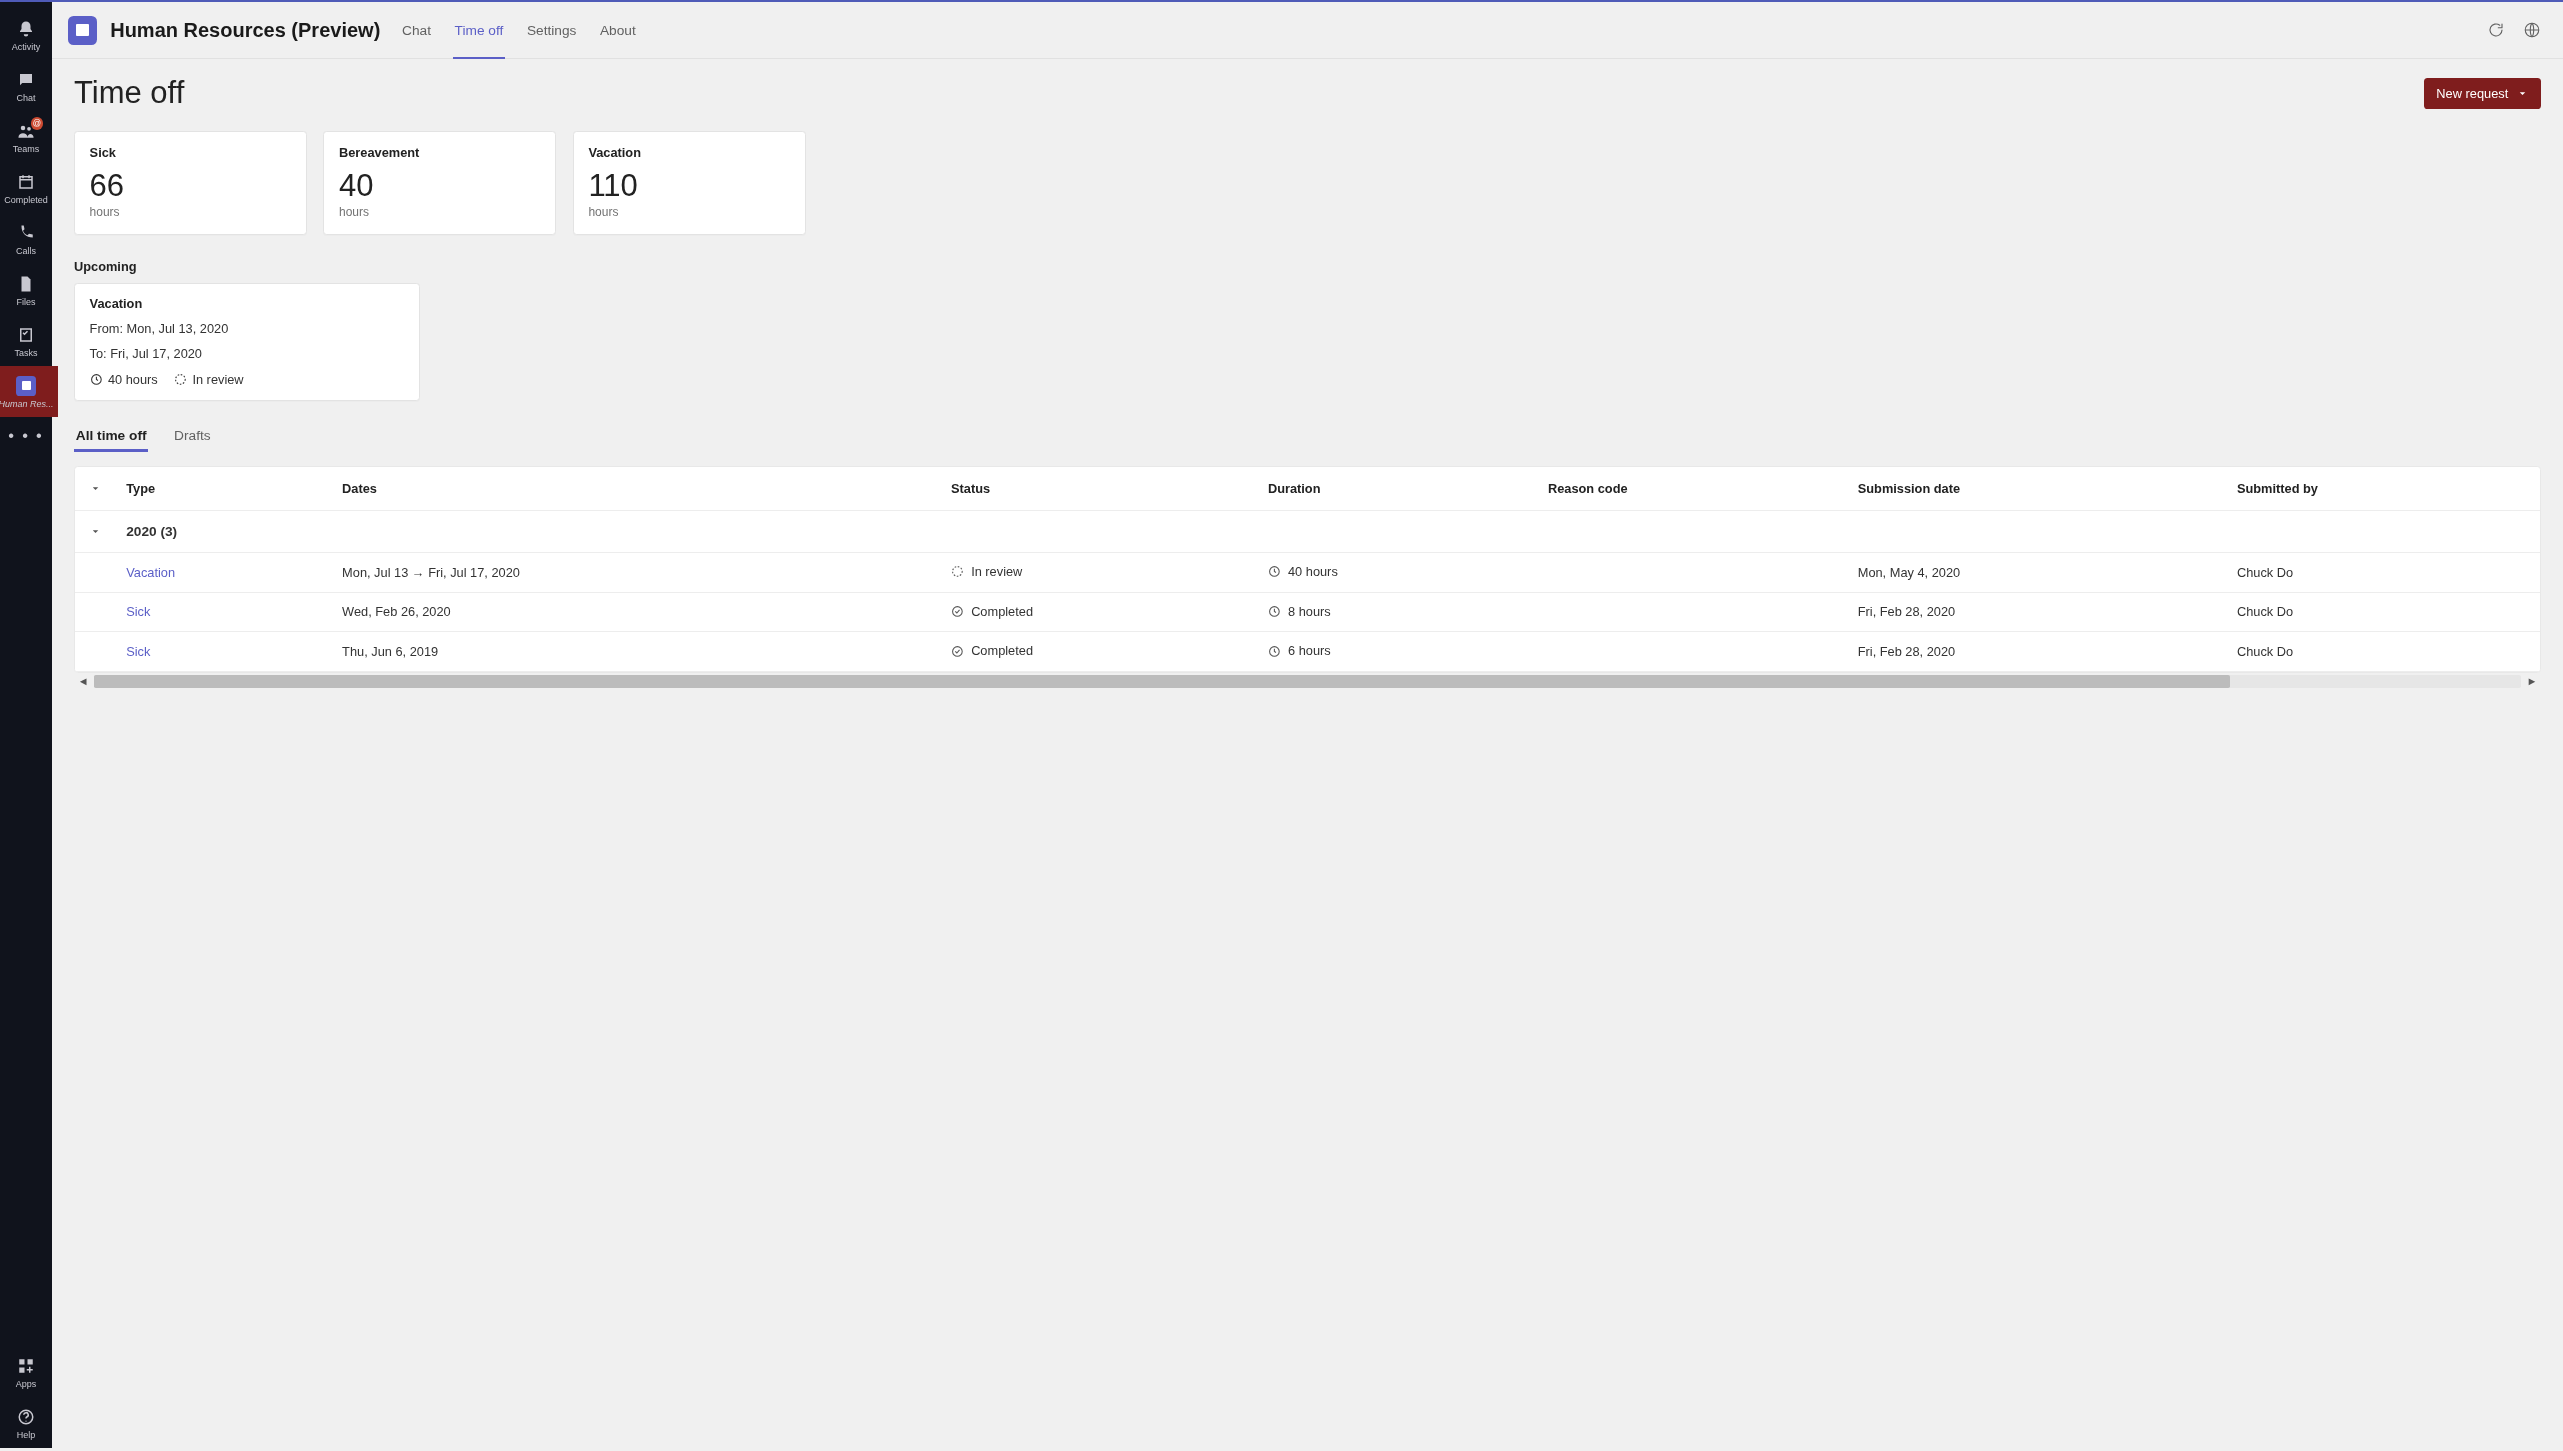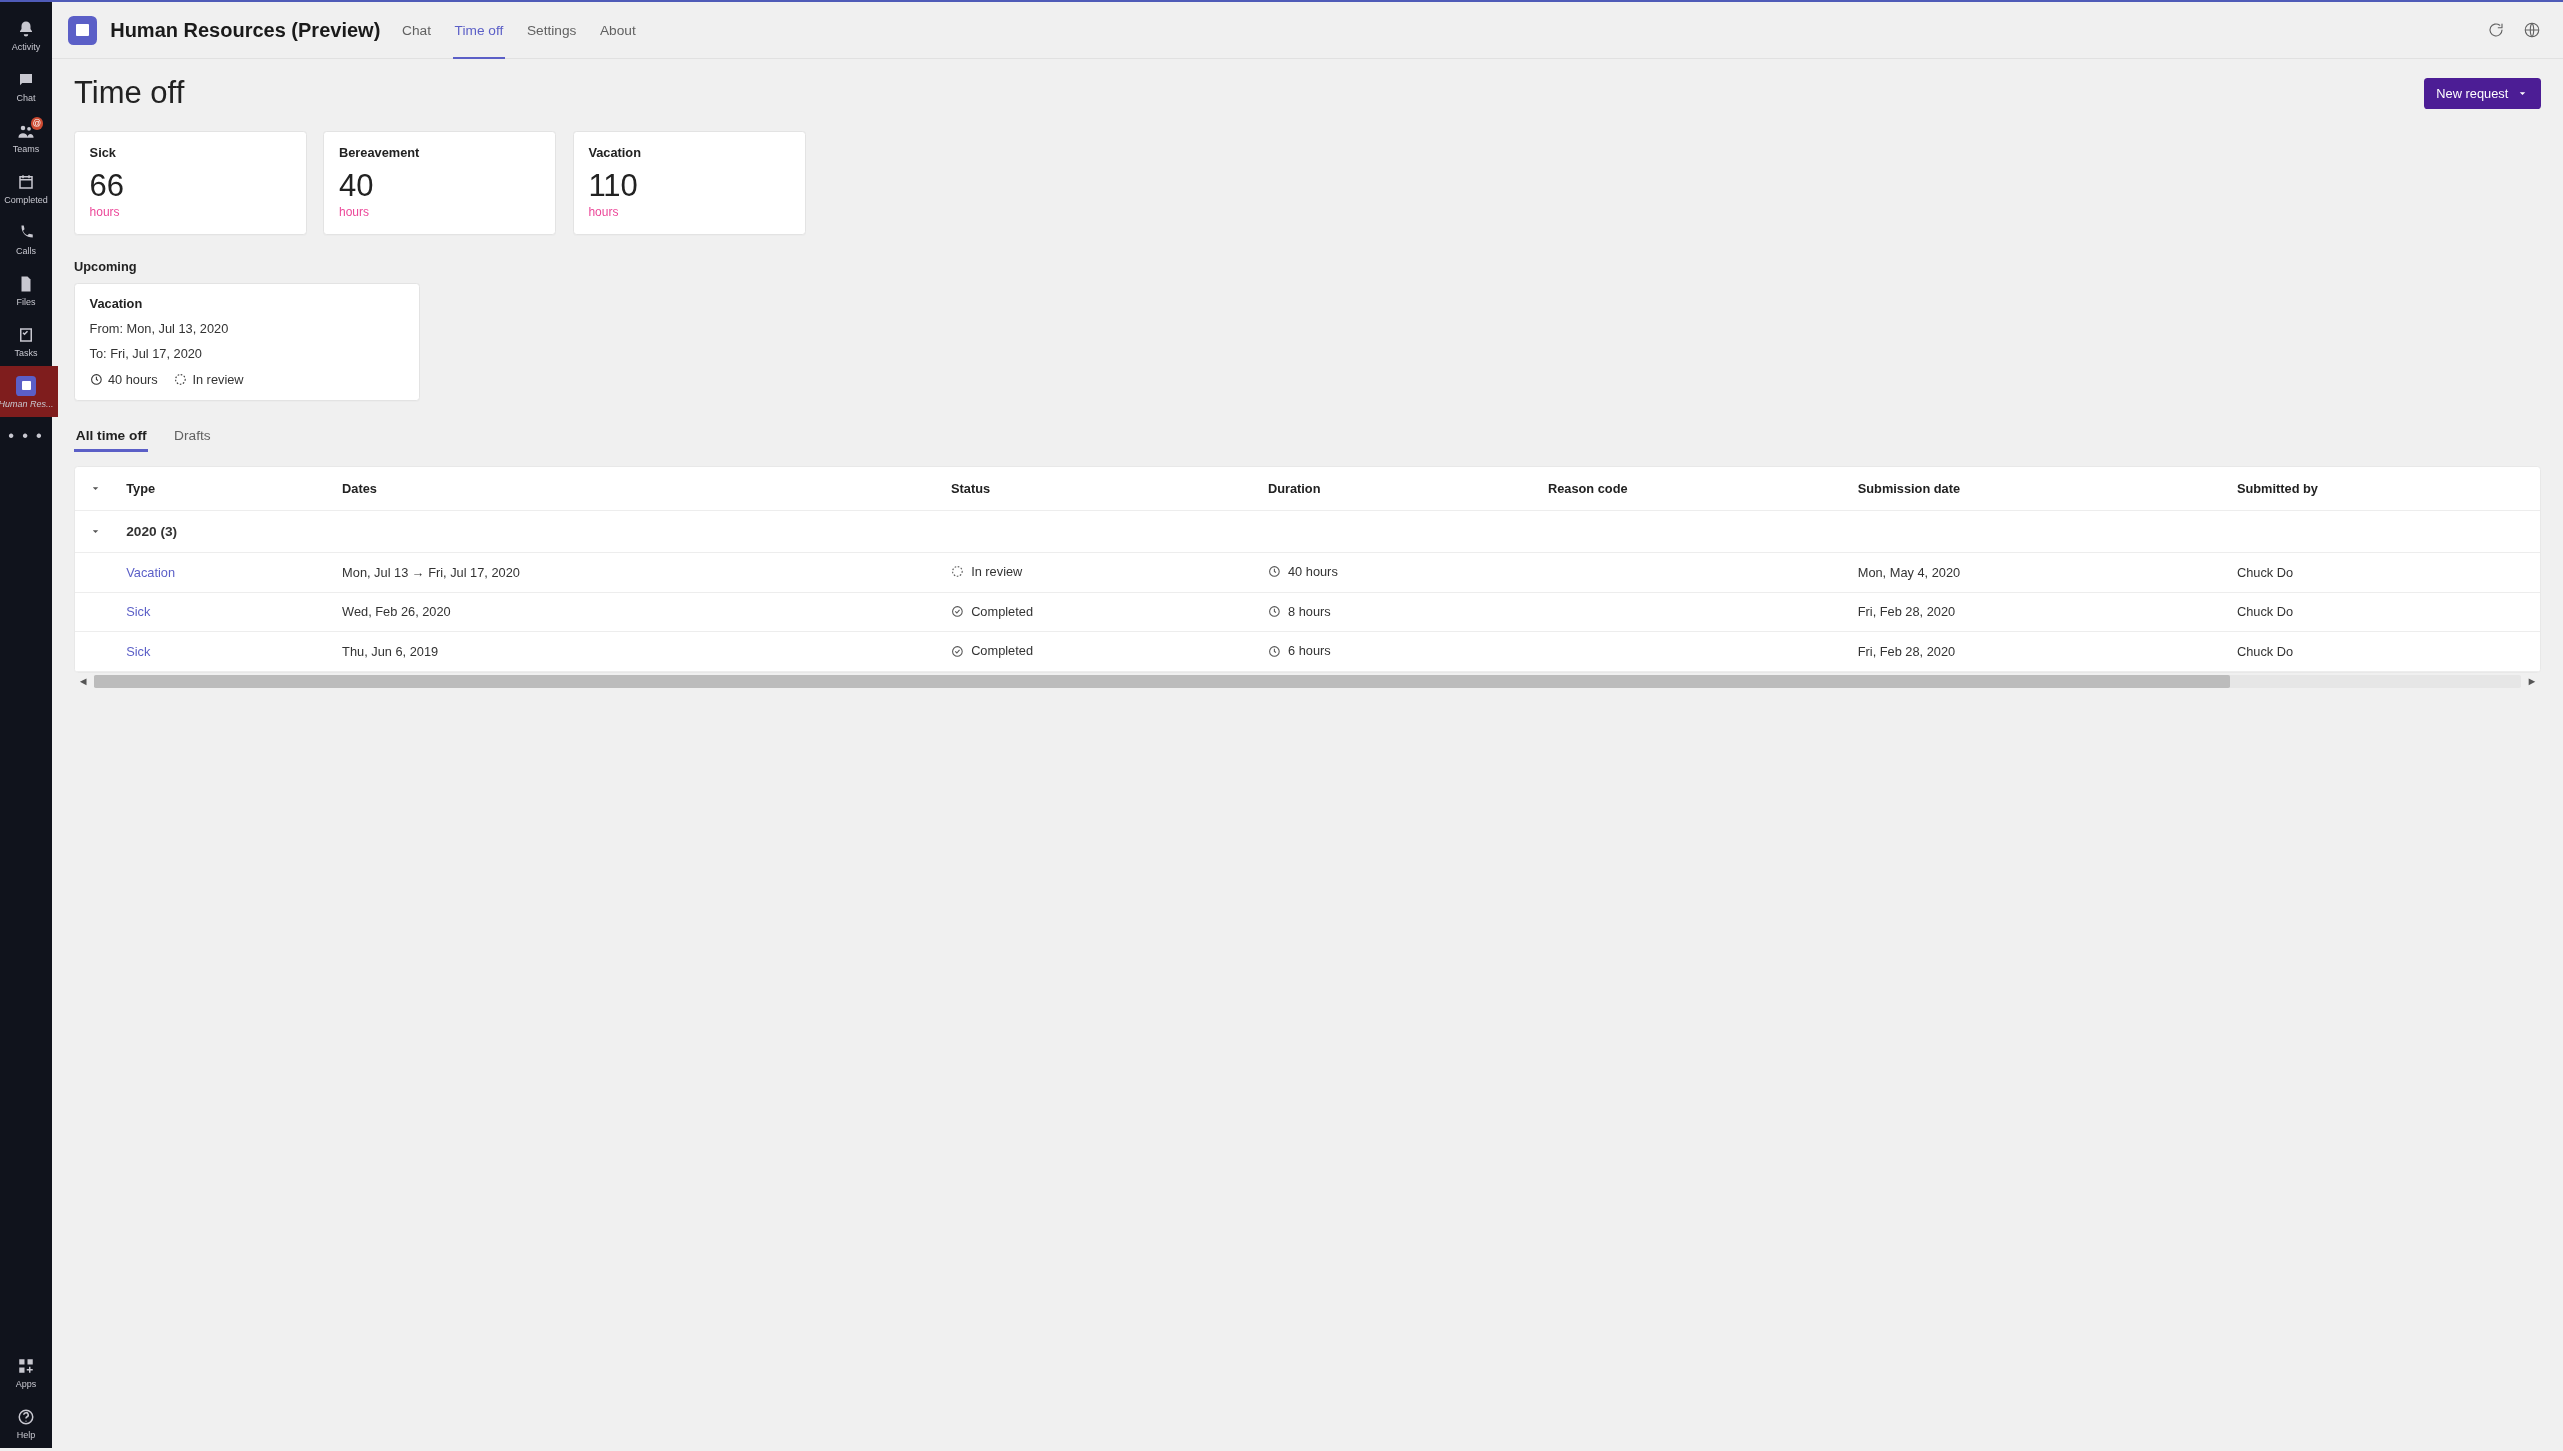--- a/index.html
+++ b/index.html
@@ -32,30 +32,30 @@
   .top-tab.active { color: #5b5fc7; }
   .top-tab.active::after { content: ""; position: absolute; left: 0; right: 0; bottom: -0.9px; height: 2.7px; background: #5b5fc7; }
   .top-actions { margin-left: auto; display: flex; gap: 18px; align-items: center; }
   .top-actions svg { width: 18px; height: 18px; stroke: #616161; fill: none; stroke-width: 1.5; cursor: pointer; }
 
   
   .content { flex: 1; overflow: auto; padding: 16.4px 22px 7.3px 22px; background: #f0f0f0; }
 
   .page-header { display: flex; align-items: center; margin-bottom: 20px; }
   .page-title { font-size: 31px; font-weight: 500; color: #222; }
-  .btn-primary { margin-left: auto; background: #4c1d95; color: #fff; border: none; border-radius: 3.6px; padding: 8.2px 12.8px; font-size: 12.8px; display: flex; align-items: center; gap: 9px; cursor: pointer; }
+  .btn-primary { margin-left: auto; background: #7f1d1d; color: #fff; border: none; border-radius: 3.6px; padding: 8.2px 12.8px; font-size: 12.8px; display: flex; align-items: center; gap: 9px; cursor: pointer; }
   .btn-primary svg { width: 11px; height: 11px; fill: #fff; }
 
   .section-label { font-size: 12.8px; font-weight: 600; color: #222; margin: 3.6px 0 9px; }
 
   .cards-row { display: flex; gap: 16.4px; margin-bottom: 24px; }
   .card { background: #fff; border: 0.9px solid #e3e3e3; border-radius: 3.6px; width: 233px; padding: 12.8px 14.6px 14.6px; box-shadow: 0 0.9px 0.9px rgba(0,0,0,0.02); }
   .card-title { font-size: 12.8px; font-weight: 600; margin-bottom: 9px; color: #222; }
   .card-number { font-size: 31px; font-weight: 500; color: #222; line-height: 1.1; }
-  .card-unit { font-size: 12px; color: #ec4899; margin-top: 1.8px; }
+  .card-unit { font-size: 12px; color: #737373; margin-top: 1.8px; }
 
   .upcoming-card { background: #fff; border: 0.9px solid #e3e3e3; border-radius: 3.6px; width: 346px; padding: 12.8px 14.6px 12.8px; box-shadow: 0 0.9px 0.9px rgba(0,0,0,0.02); margin-bottom: 27px; }
   .upcoming-sub { font-size: 12.8px; color: #333; line-height: 1.45; margin-top: 5.5px; }
   .upcoming-meta { display:flex; gap: 16.4px; align-items:center; margin-top: 9px; font-size: 12.8px; color: #333; }
   .upcoming-meta .chip { display:flex; align-items:center; gap:5.5px; }
 
   
   .sub-tabs { display: flex; gap: 24px; border-bottom: 0.9px solid transparent; font-size: 13.7px; color: #616161; margin-bottom: 0; }
   .sub-tab { padding: 0 1.8px 9px; cursor: pointer; position: relative; }
   .sub-tab.active { color: #222; font-weight: 600; }

